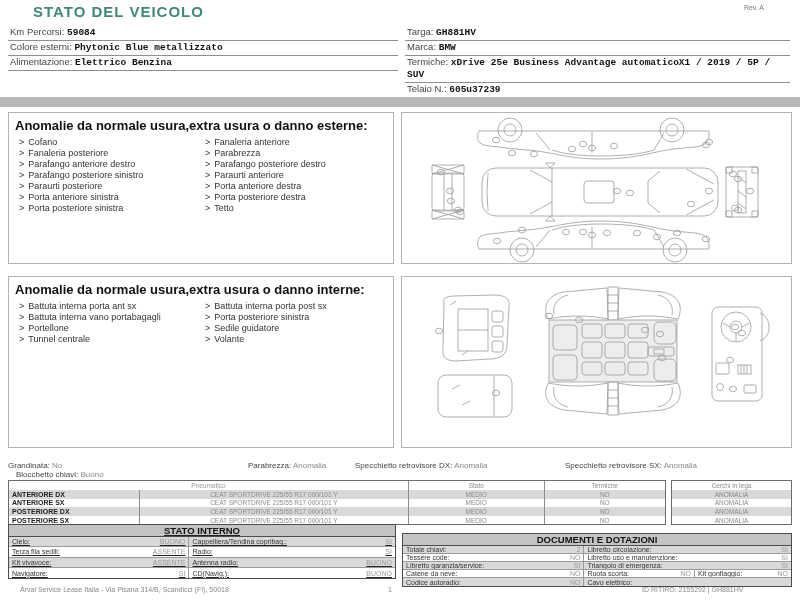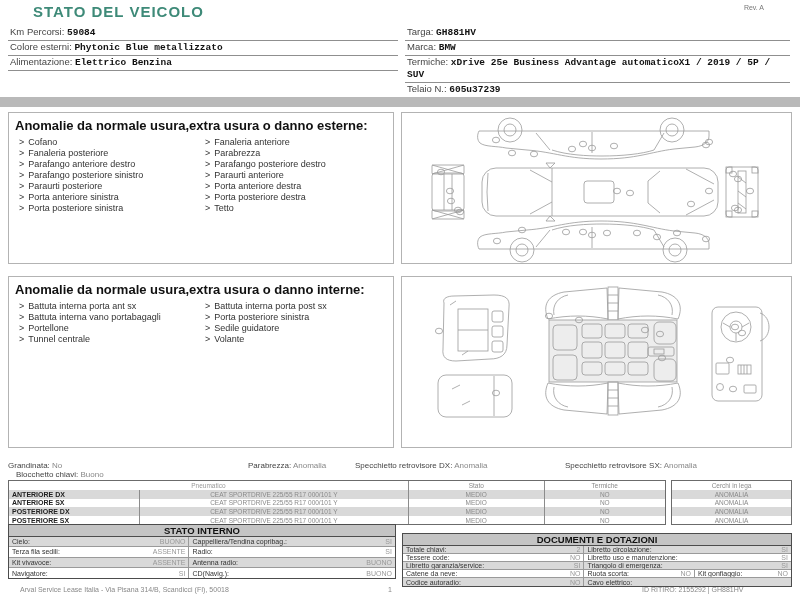--- a/index.html
+++ b/index.html
@@ -380,21 +380,21 @@
         </div>
         <div class="t-row alt">
           <div class="t-cell t-full">ANOMALIA</div>
         </div>
         <div class="t-row">
           <div class="t-cell t-full">ANOMALIA</div>
         </div>
       </div>
   </div>
 
-  <div class="btable" style="left:8px;width:388px;">
+  <div class="btable" style="left:8px;width:388px;text-decoration:underline;">
     <div class="bt-head">STATO INTERNO</div>
     <div id="stato-interno-rows">
         <div class="bt-row alt" style="height: 10.3px;">
           <div class="bt-cell" style="width: 46.5%;">
             <span class="bt-lbl">Cielo:</span>
             <span class="bt-val">BUONO</span>
           </div>
           <div class="bt-cell" style="width: 53.5%;">
             <span class="bt-lbl">Cappelliera/Tendina copribag.:</span>
             <span class="bt-val">SI</span>

